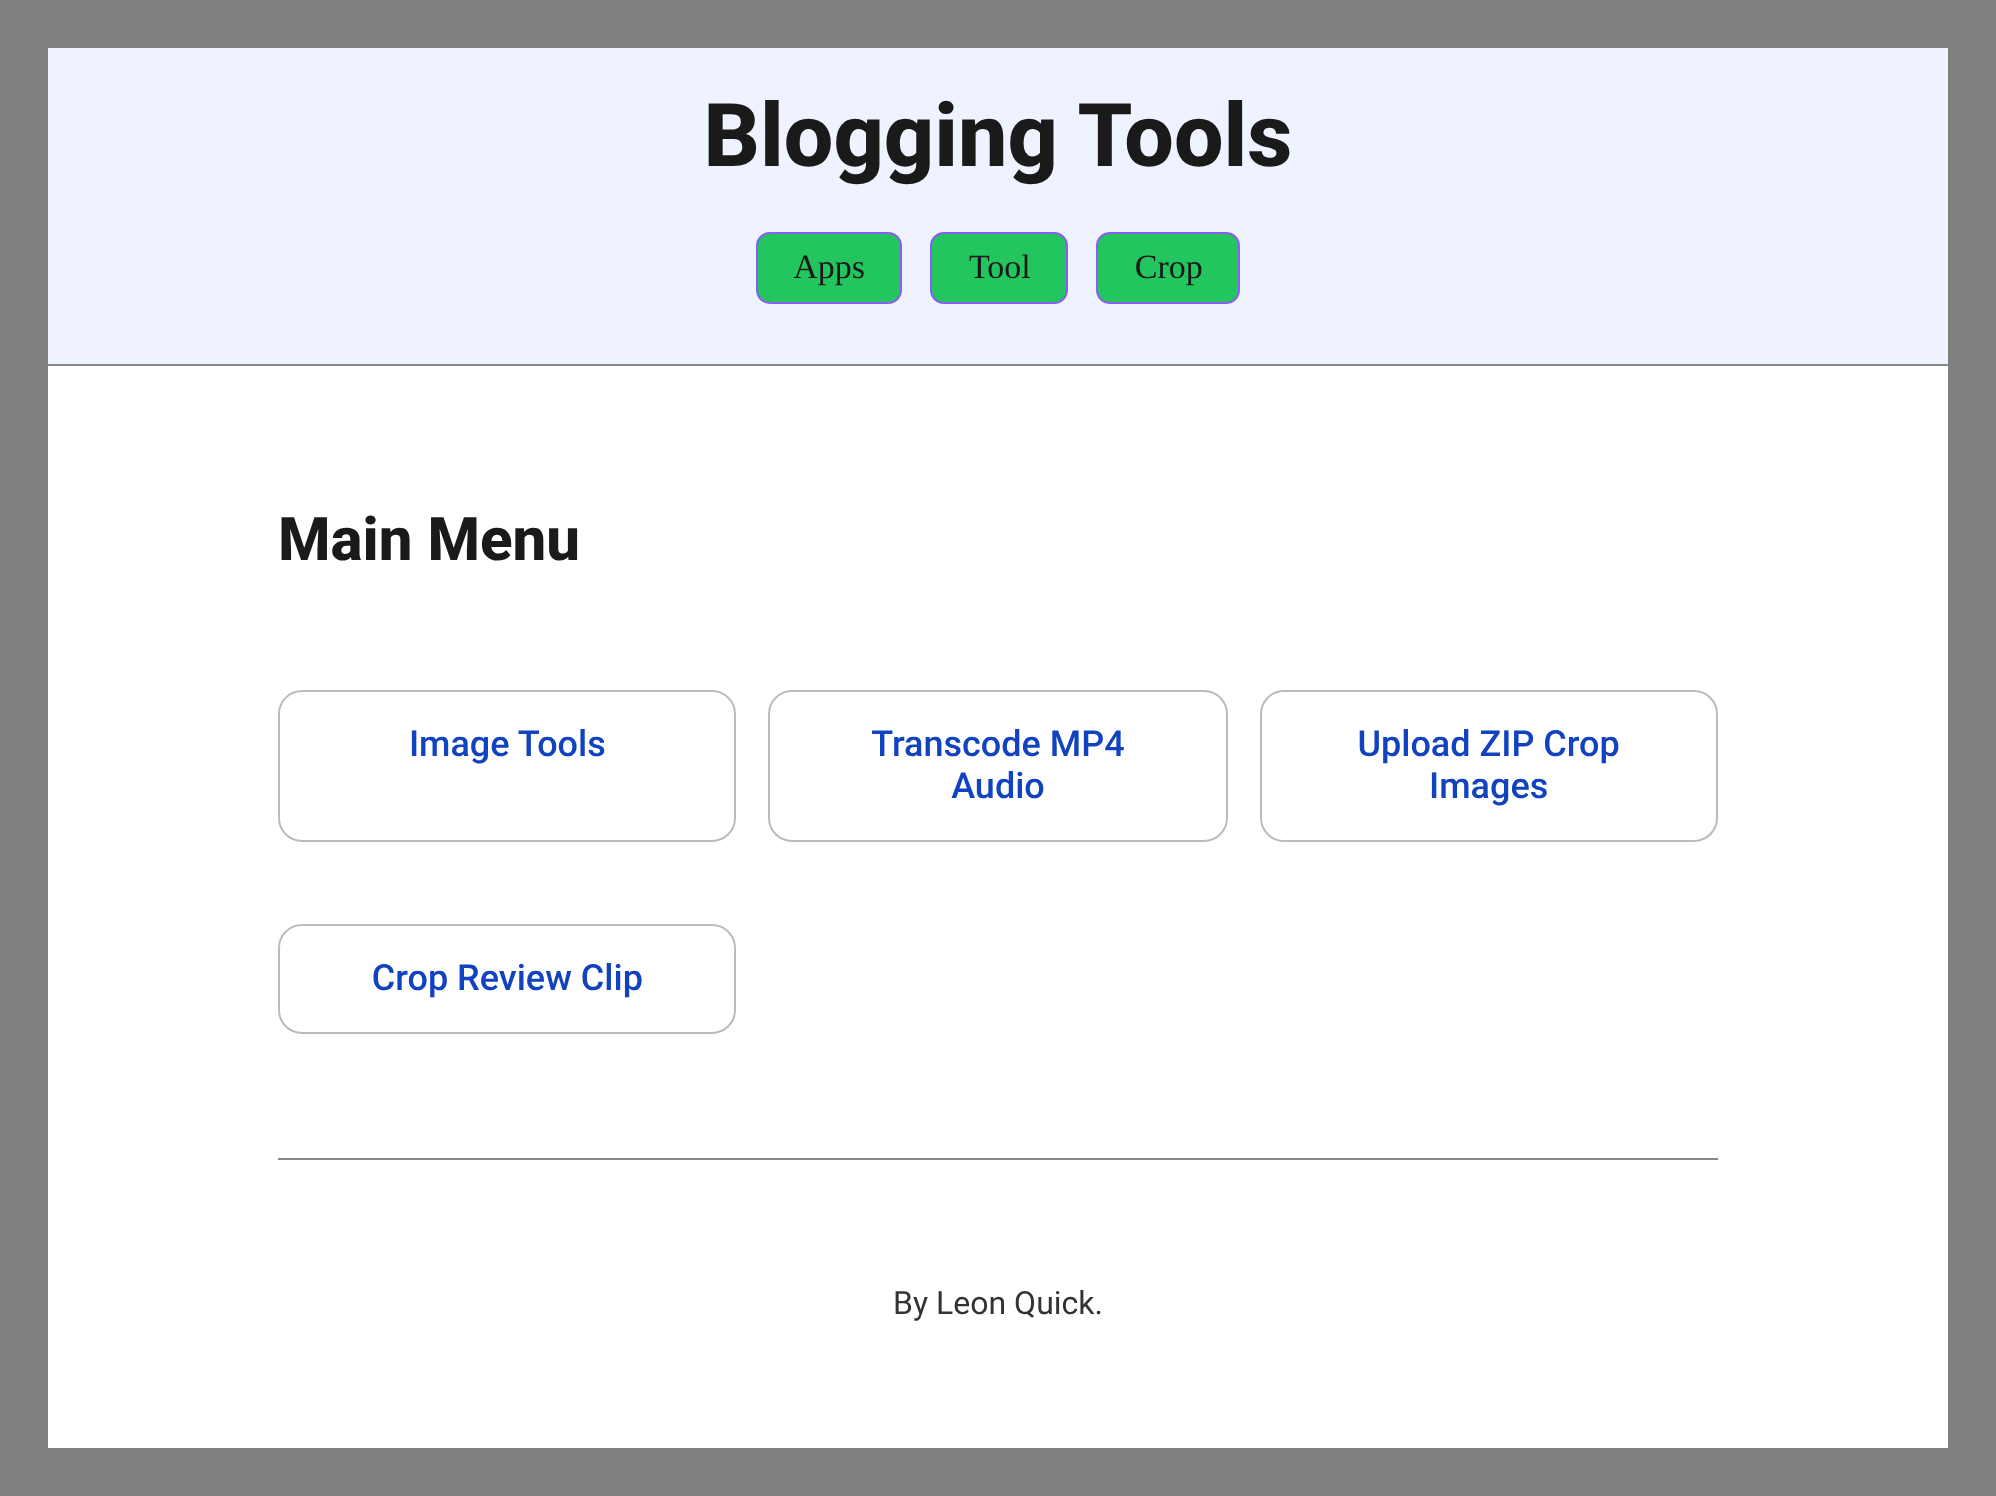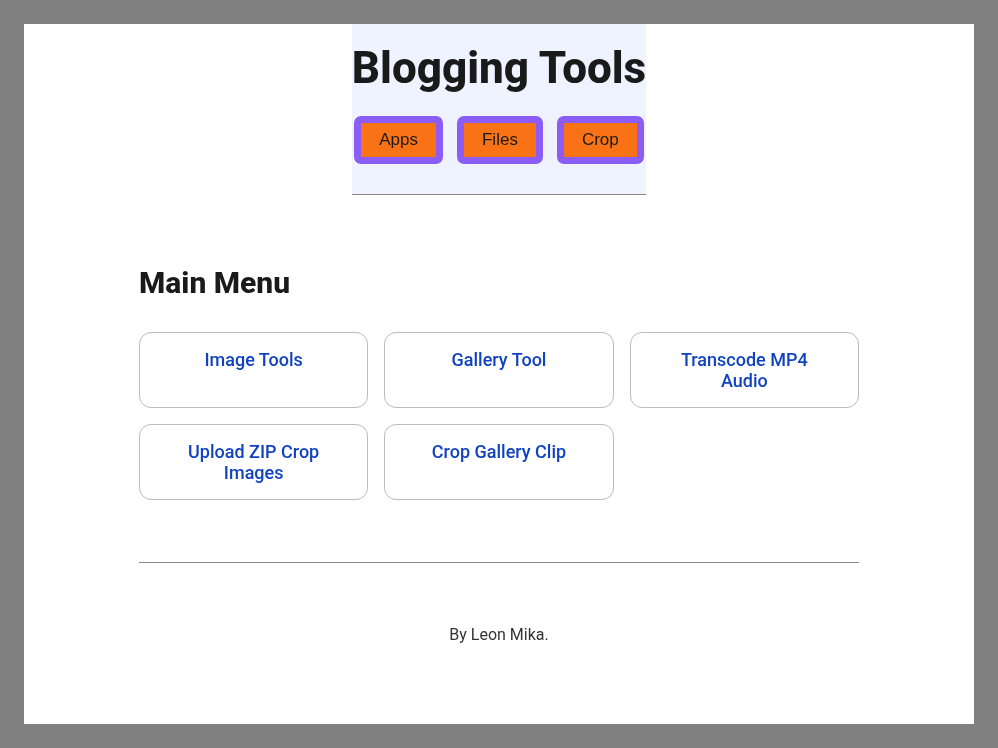--- a/index.html
+++ b/index.html
@@ -13,48 +13,47 @@
       width: 998px;
       height: 748px;
       padding: 24px;
     }
     .page {
       background: #ffffff;
       width: 100%;
       height: 100%;
       display: flex;
       flex-direction: column;
-      align-items: center;
     }
     .header {
       background: #eef3ff;
       border-bottom: 1px solid #888;
       text-align: center;
       padding: 18px 0 30px 0;
     }
     .header h1 {
       font-size: 44px;
       font-weight: 800;
       color: #1a1a1a;
       margin-bottom: 22px;
     }
     .nav {
       display: flex;
       justify-content: center;
       gap: 14px;
     }
     .nav-button {
-      background: #f97316;
-      border: 7px solid #8b5cf6;
+      background: #22c55e;
+      border: 1px solid #8b5cf6;
       border-radius: 7px;
       padding: 7px 18px;
       font-size: 17px;
       color: #1a1a1a;
       cursor: pointer;
-      font-family: Liberation Sans, sans-serif;
+      font-family: Liberation Serif, serif;
     }
     .main {
       flex: 1;
       background: #ffffff;
       padding: 70px 0 0 0;
       display: flex;
       flex-direction: column;
       align-items: center;
     }
     .content {
@@ -74,20 +73,21 @@
     .menu-item {
       border: 1px solid #bbb;
       border-radius: 12px;
       padding: 16px 26px;
       text-align: center;
       color: #1142c0;
       font-size: 18px;
       font-weight: 500;
       cursor: pointer;
       background: #ffffff;
+      margin-top: 25px;
     }
     .footer-divider {
       border: none;
       border-top: 1px solid #888;
       margin: 62px 0 0 0;
       width: 100%;
     }
     .footer-text {
       text-align: center;
       color: #333;
@@ -96,32 +96,31 @@
     }
   </style>
 </head>
 <body>
 
 <div class="page">
   <div class="header">
     <h1>Blogging Tools</h1>
     <div class="nav">
       <button class="nav-button">Apps</button>
-      <button class="nav-button">Files</button>
+      <button class="nav-button">Tool</button>
       <button class="nav-button">Crop</button>
     </div>
   </div>
 
   <div class="main">
     <div class="content">
       <h2 class="section-title">Main Menu</h2>
       <div class="grid">
         <div class="menu-item">Image Tools</div>
-        <div class="menu-item">Gallery Tool</div>
         <div class="menu-item">Transcode MP4 Audio</div>
         <div class="menu-item">Upload ZIP Crop Images</div>
-        <div class="menu-item">Crop Gallery Clip</div>
+        <div class="menu-item">Crop Review Clip</div>
       </div>
       <hr class="footer-divider">
-      <div class="footer-text">By Leon Mika.</div>
+      <div class="footer-text">By Leon Quick.</div>
     </div>
   </div>
 </div>
 
 </body></html>

